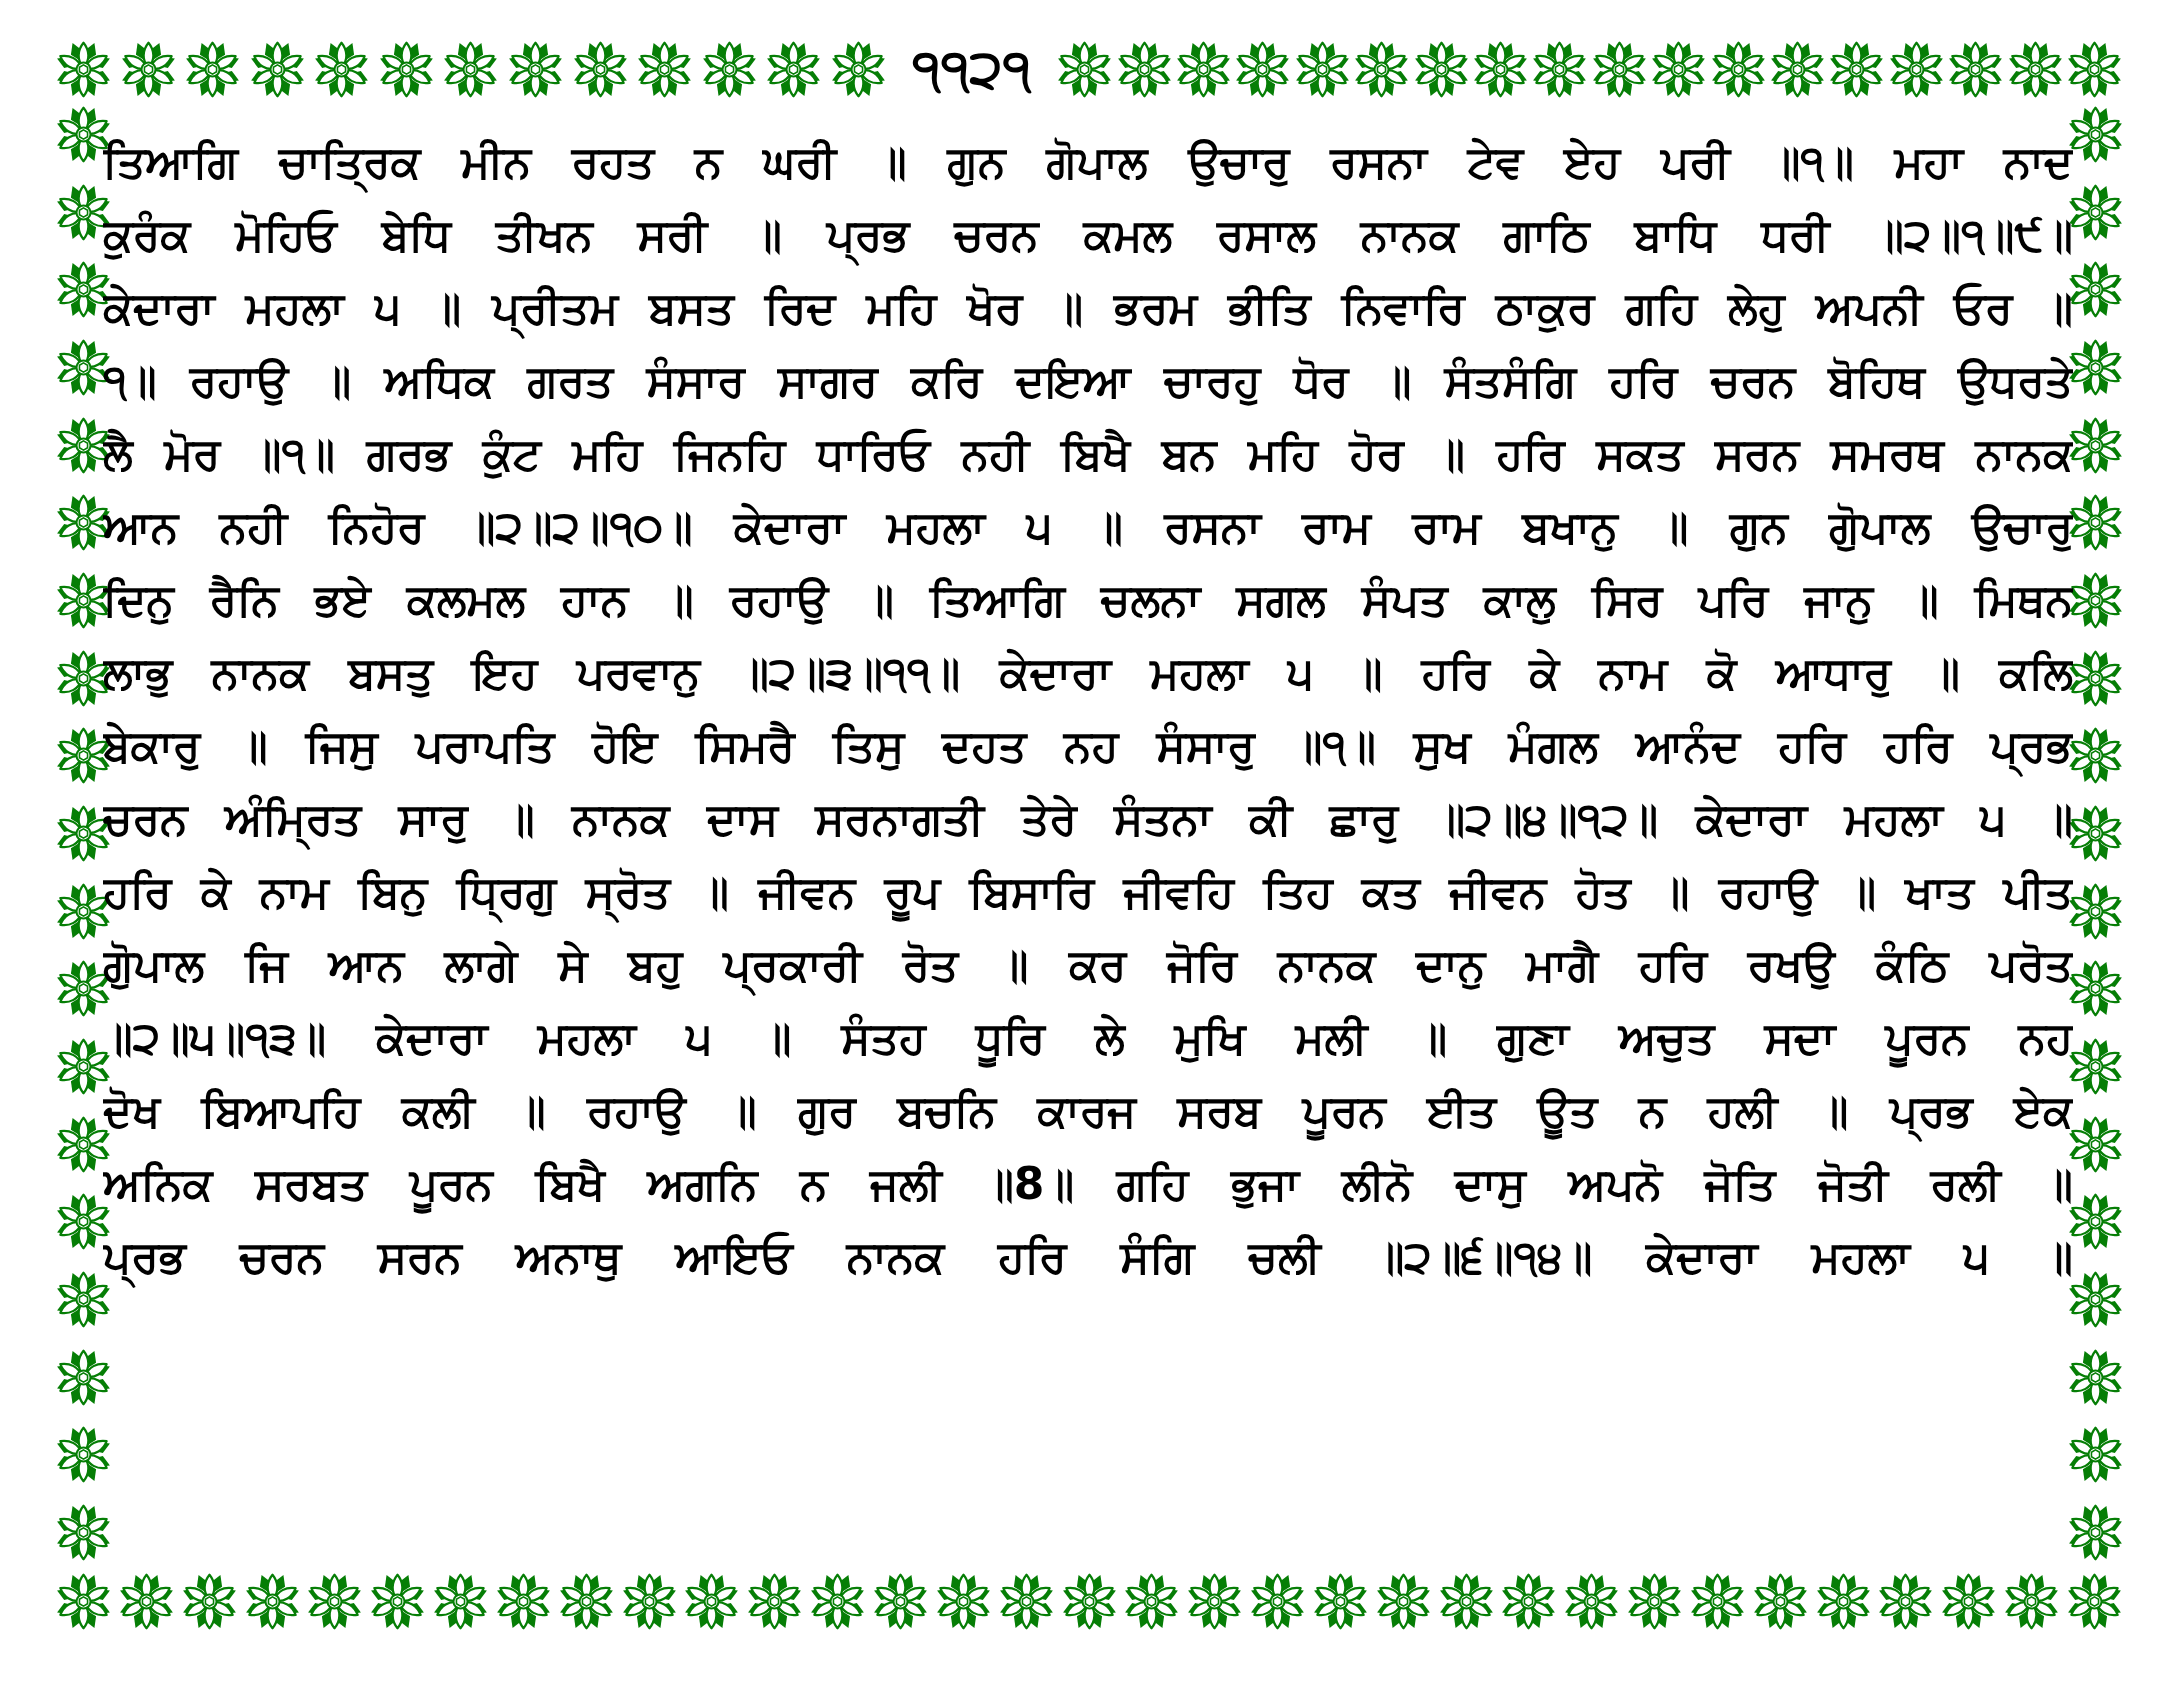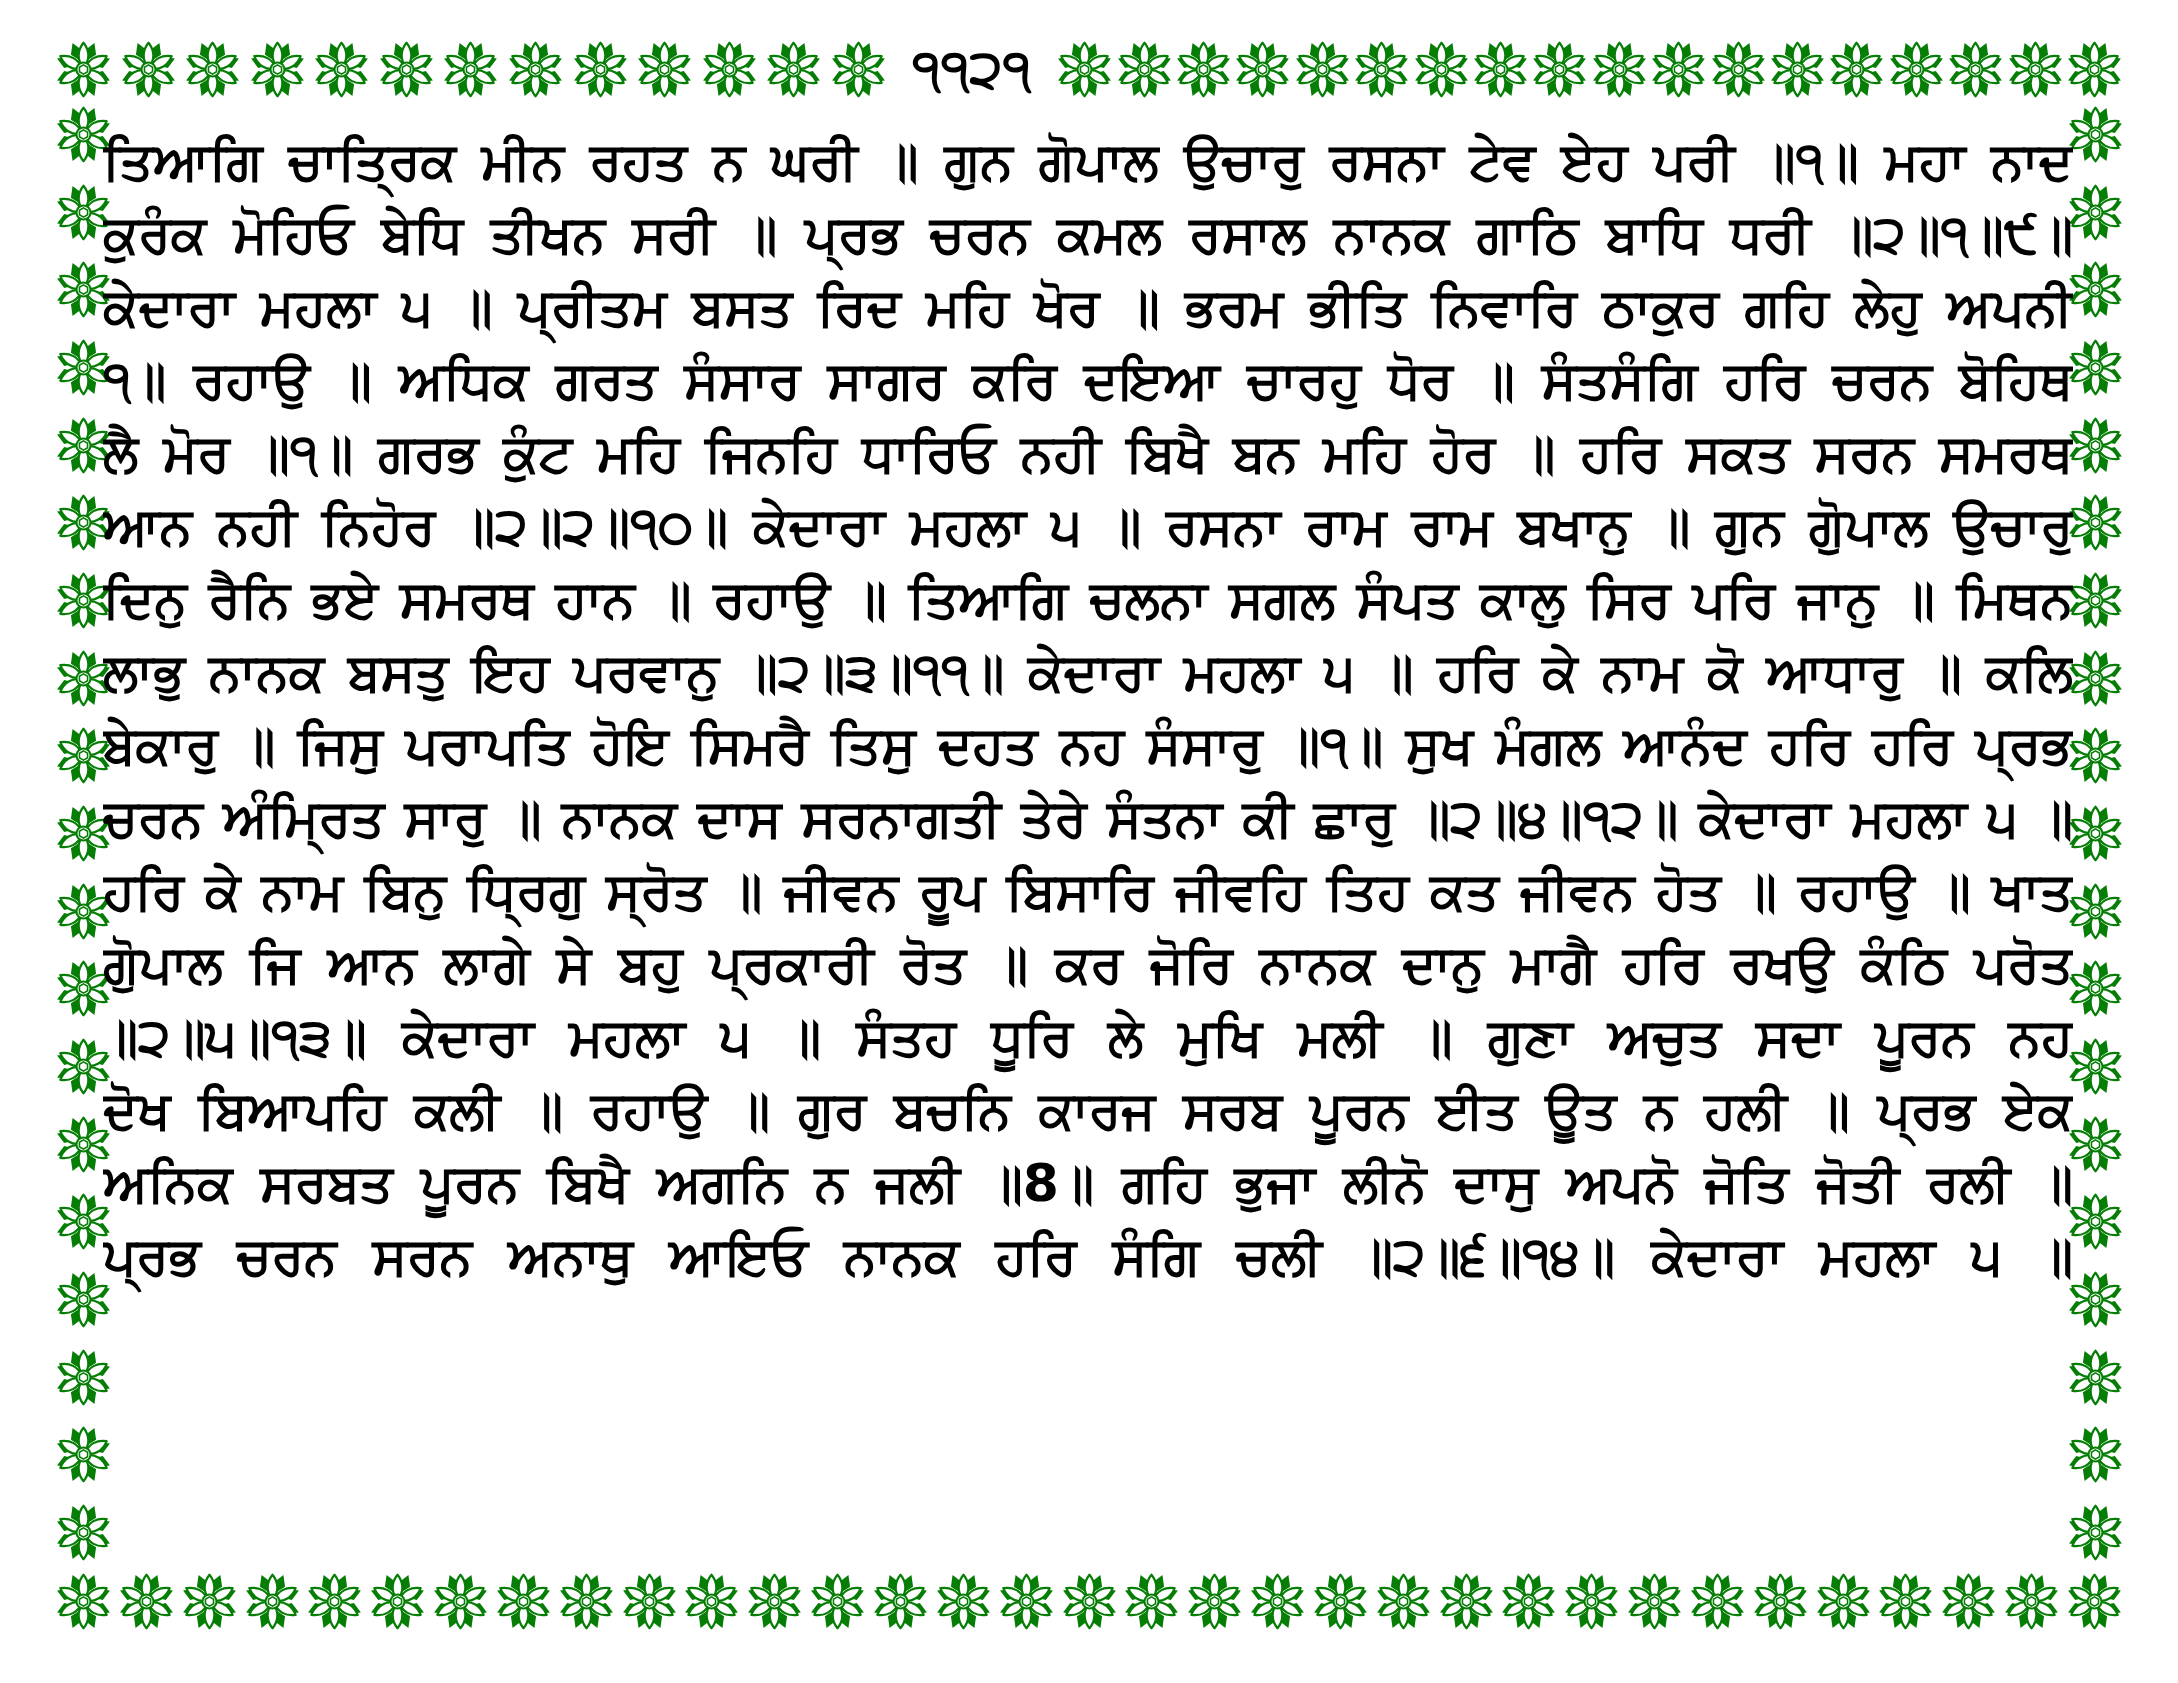--- a/index.html
+++ b/index.html
@@ -23,21 +23,21 @@
     font-weight:700;font-size:53px;color:#000;padding:0 24px;white-space:nowrap;
     font-family:"DejaVu Sans",sans-serif;
   }
   
   .text-block{
     position:absolute;left:103px;right:105px;top:125px;overflow:hidden;
   }
   .gurbani-line{
     font-family:"DejaVu Sans",sans-serif;
     font-weight:700;
-    font-size:52px;
+    font-size:44px;
     line-height:73px;
     height:73px;
     color:#000000;
     text-align:justify;
     text-align-last:justify;
     word-spacing:2px;
     overflow:hidden;
   }
 </style>
 </head>
@@ -2100,21 +2100,21 @@
       </span>
     </div>
 
   <div class="text-block" id="text-block">
       <div class="gurbani-line">ਤਿਆਗਿ ਚਾਤ੍ਰਿਕ ਮੀਨ ਰਹਤ ਨ ਘਰੀ ॥ ਗੁਨ ਗੋਪਾਲ ਉਚਾਰੁ ਰਸਨਾ ਟੇਵ ਏਹ ਪਰੀ ॥੧॥ ਮਹਾ ਨਾਦ</div>
       <div class="gurbani-line">ਕੁਰੰਕ ਮੋਹਿਓ ਬੇਧਿ ਤੀਖਨ ਸਰੀ ॥ ਪ੍ਰਭ ਚਰਨ ਕਮਲ ਰਸਾਲ ਨਾਨਕ ਗਾਠਿ ਬਾਧਿ ਧਰੀ ॥੨॥੧॥੯॥</div>
       <div class="gurbani-line">ਕੇਦਾਰਾ ਮਹਲਾ ੫ ॥ ਪ੍ਰੀਤਮ ਬਸਤ ਰਿਦ ਮਹਿ ਖੋਰ ॥ ਭਰਮ ਭੀਤਿ ਨਿਵਾਰਿ ਠਾਕੁਰ ਗਹਿ ਲੇਹੁ ਅਪਨੀ ਓਰ ॥</div>
       <div class="gurbani-line">੧॥ ਰਹਾਉ ॥ ਅਧਿਕ ਗਰਤ ਸੰਸਾਰ ਸਾਗਰ ਕਰਿ ਦਇਆ ਚਾਰਹੁ ਧੋਰ ॥ ਸੰਤਸੰਗਿ ਹਰਿ ਚਰਨ ਬੋਹਿਥ ਉਧਰਤੇ</div>
       <div class="gurbani-line">ਲੈ ਮੋਰ ॥੧॥ ਗਰਭ ਕੁੰਟ ਮਹਿ ਜਿਨਹਿ ਧਾਰਿਓ ਨਹੀ ਬਿਖੈ ਬਨ ਮਹਿ ਹੋਰ ॥ ਹਰਿ ਸਕਤ ਸਰਨ ਸਮਰਥ ਨਾਨਕ</div>
       <div class="gurbani-line">ਆਨ ਨਹੀ ਨਿਹੋਰ ॥੨॥੨॥੧੦॥ ਕੇਦਾਰਾ ਮਹਲਾ ੫ ॥ ਰਸਨਾ ਰਾਮ ਰਾਮ ਬਖਾਨੁ ॥ ਗੁਨ ਗੁੋਪਾਲ ਉਚਾਰੁ</div>
-      <div class="gurbani-line">ਦਿਨੁ ਰੈਨਿ ਭਏ ਸਮਰਥ ਹਾਨ ॥ ਰਹਾਉ ॥ ਤਿਆਗਿ ਚਲਨਾ ਸਗਲ ਸੰਪਤ ਕਾਲੁ ਸਿਰ ਪਰਿ ਜਾਨੁ ॥ ਮਿਥਨ</div>
+      <div class="gurbani-line">ਦਿਨੁ ਰੈਨਿ ਭਏ ਕਲਮਲ ਹਾਨ ॥ ਰਹਾਉ ॥ ਤਿਆਗਿ ਚਲਨਾ ਸਗਲ ਸੰਪਤ ਕਾਲੁ ਸਿਰ ਪਰਿ ਜਾਨੁ ॥ ਮਿਥਨ</div>
       <div class="gurbani-line">ਲਾਭੁ ਨਾਨਕ ਬਸਤੁ ਇਹ ਪਰਵਾਨੁ ॥੨॥੩॥੧੧॥ ਕੇਦਾਰਾ ਮਹਲਾ ੫ ॥ ਹਰਿ ਕੇ ਨਾਮ ਕੋ ਆਧਾਰੁ ॥ ਕਲਿ</div>
       <div class="gurbani-line">ਬੇਕਾਰੁ ॥ ਜਿਸੁ ਪਰਾਪਤਿ ਹੋਇ ਸਿਮਰੈ ਤਿਸੁ ਦਹਤ ਨਹ ਸੰਸਾਰੁ ॥੧॥ ਸੁਖ ਮੰਗਲ ਆਨੰਦ ਹਰਿ ਹਰਿ ਪ੍ਰਭ</div>
       <div class="gurbani-line">ਚਰਨ ਅੰਮ੍ਰਿਤ ਸਾਰੁ ॥ ਨਾਨਕ ਦਾਸ ਸਰਨਾਗਤੀ ਤੇਰੇ ਸੰਤਨਾ ਕੀ ਛਾਰੁ ॥੨॥੪॥੧੨॥ ਕੇਦਾਰਾ ਮਹਲਾ ੫ ॥</div>
       <div class="gurbani-line">ਹਰਿ ਕੇ ਨਾਮ ਬਿਨੁ ਧ੍ਰਿਗੁ ਸ੍ਰੋਤ ॥ ਜੀਵਨ ਰੂਪ ਬਿਸਾਰਿ ਜੀਵਹਿ ਤਿਹ ਕਤ ਜੀਵਨ ਹੋਤ ॥ ਰਹਾਉ ॥ ਖਾਤ ਪੀਤ</div>
       <div class="gurbani-line">ਗੁੋਪਾਲ ਜਿ ਆਨ ਲਾਗੇ ਸੇ ਬਹੁ ਪ੍ਰਕਾਰੀ ਰੋਤ ॥ ਕਰ ਜੋਰਿ ਨਾਨਕ ਦਾਨੁ ਮਾਗੈ ਹਰਿ ਰਖਉ ਕੰਠਿ ਪਰੋਤ</div>
       <div class="gurbani-line">॥੨॥੫॥੧੩॥ ਕੇਦਾਰਾ ਮਹਲਾ ੫ ॥ ਸੰਤਹ ਧੂਰਿ ਲੇ ਮੁਖਿ ਮਲੀ ॥ ਗੁਣਾ ਅਚੁਤ ਸਦਾ ਪੂਰਨ ਨਹ</div>
       <div class="gurbani-line">ਦੋਖ ਬਿਆਪਹਿ ਕਲੀ ॥ ਰਹਾਉ ॥ ਗੁਰ ਬਚਨਿ ਕਾਰਜ ਸਰਬ ਪੂਰਨ ਈਤ ਊਤ ਨ ਹਲੀ ॥ ਪ੍ਰਭ ਏਕ</div>
       <div class="gurbani-line">ਅਨਿਕ ਸਰਬਤ ਪੂਰਨ ਬਿਖੈ ਅਗਨਿ ਨ ਜਲੀ ॥8॥ ਗਹਿ ਭੁਜਾ ਲੀਨੋ ਦਾਸੁ ਅਪਨੋ ਜੋਤਿ ਜੋਤੀ ਰਲੀ ॥</div>
       <div class="gurbani-line">ਪ੍ਰਭ ਚਰਨ ਸਰਨ ਅਨਾਥੁ ਆਇਓ ਨਾਨਕ ਹਰਿ ਸੰਗਿ ਚਲੀ ॥੨॥੬॥੧੪॥ ਕੇਦਾਰਾ ਮਹਲਾ ੫ ॥</div>
     </div>

